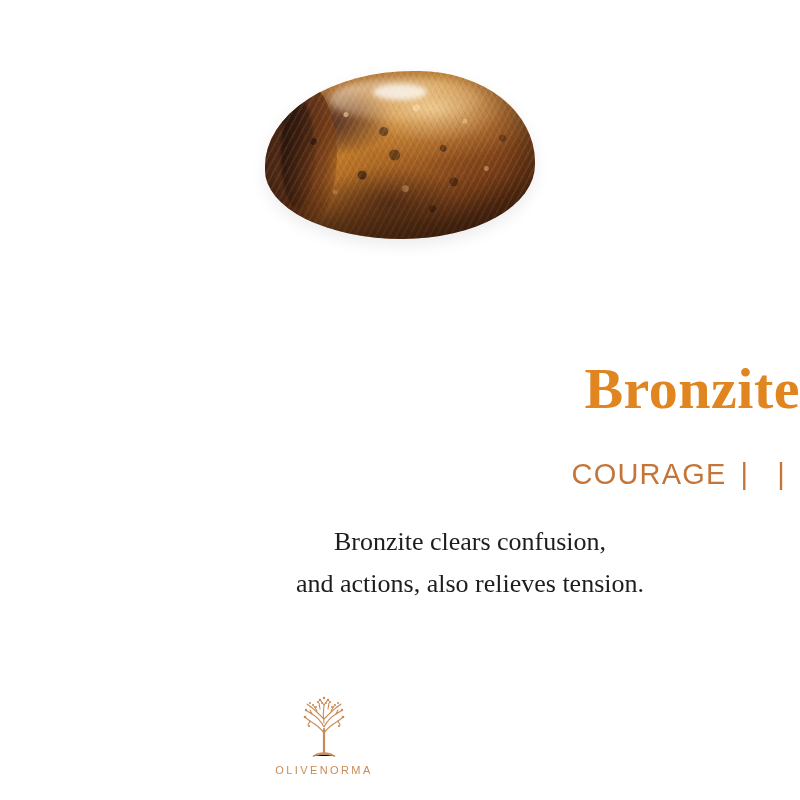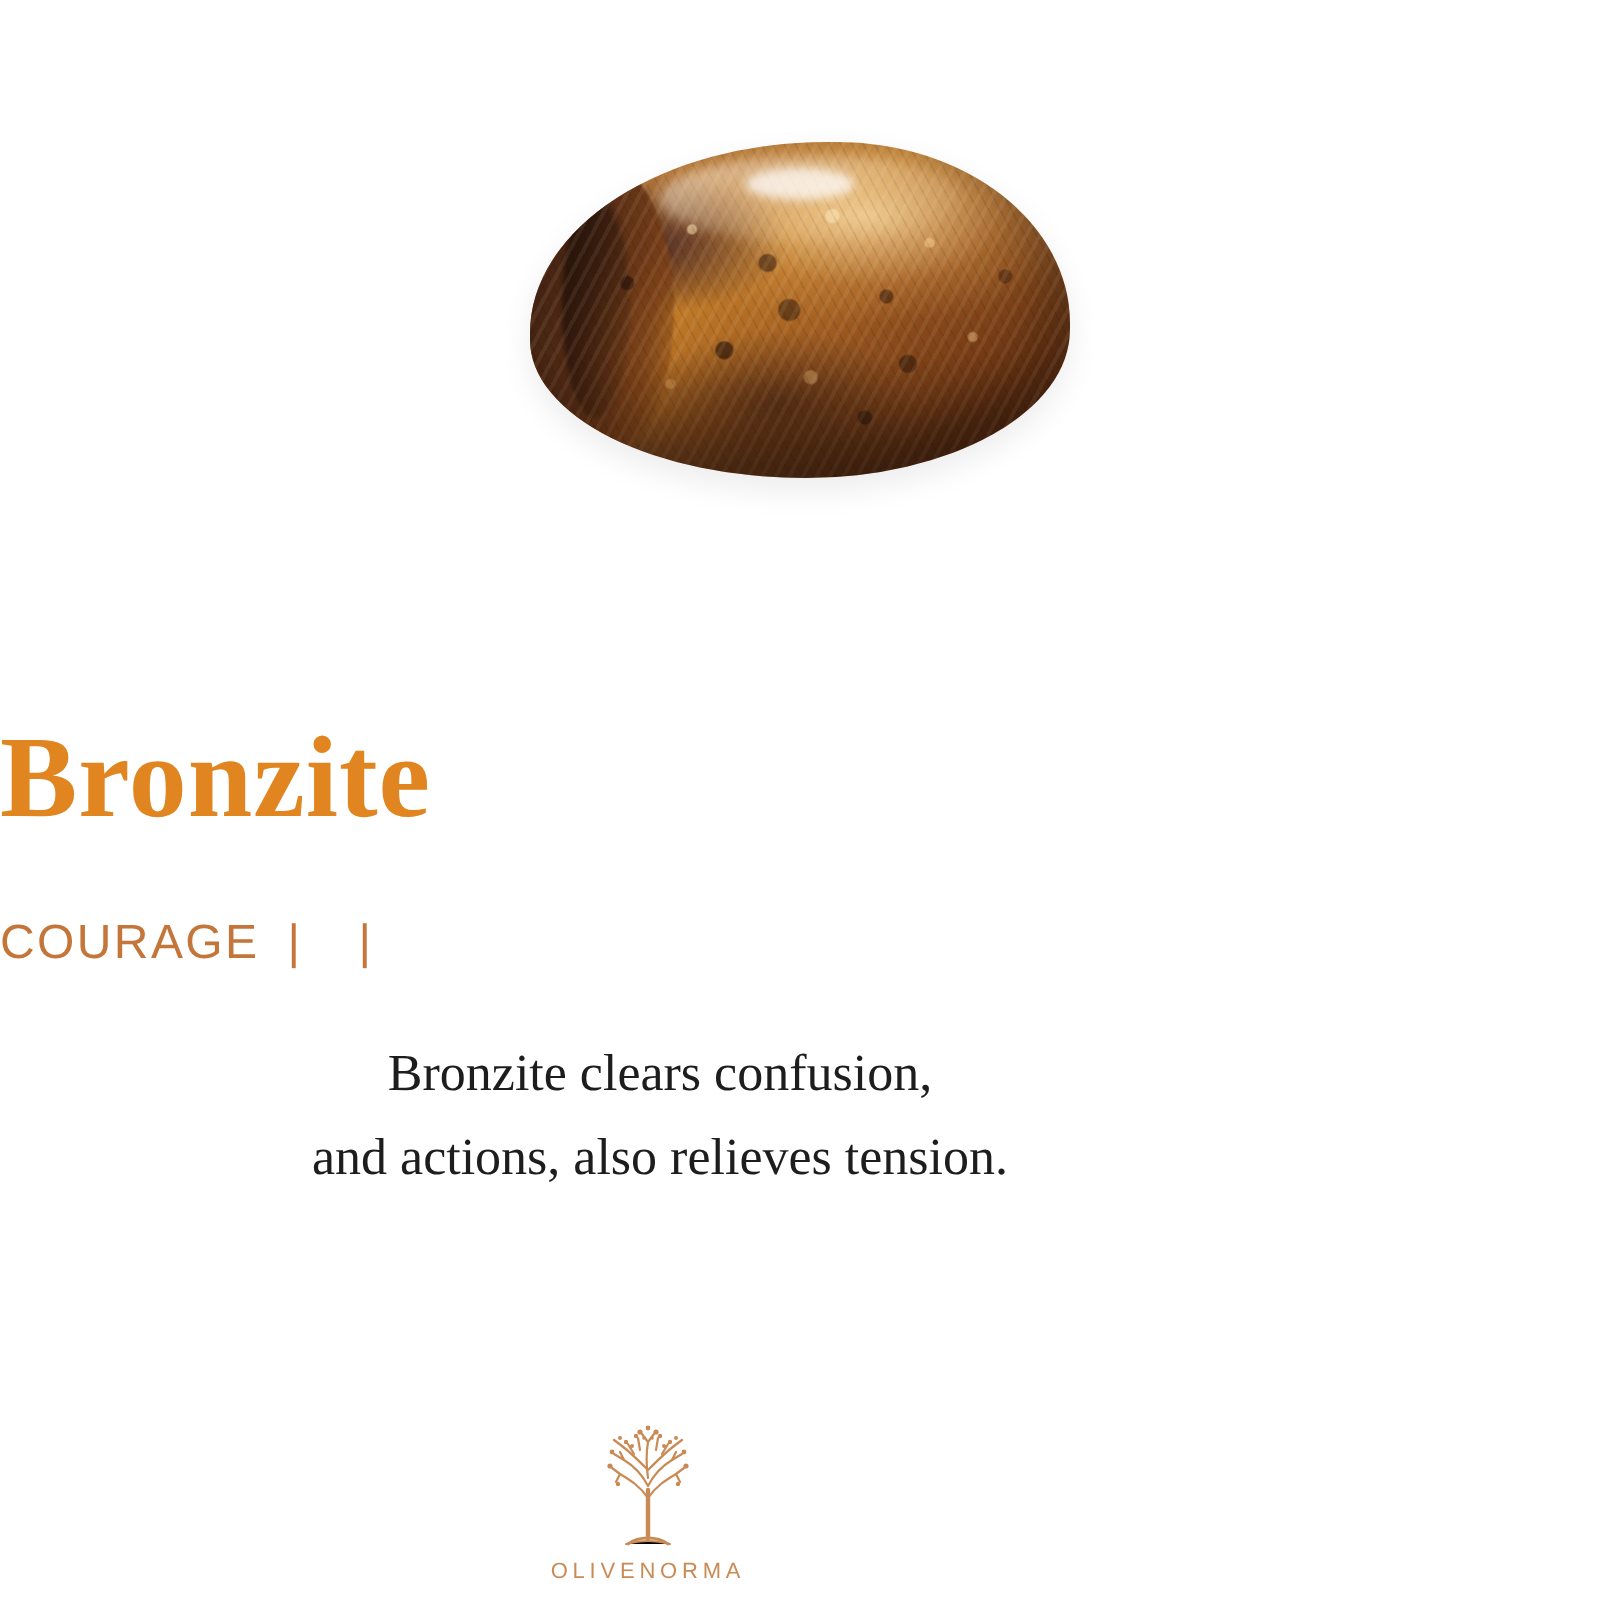--- a/index.html
+++ b/index.html
@@ -13,21 +13,21 @@
     font-family: "Liberation Sans", sans-serif;
     overflow: hidden;
   }
   .card {
     position: relative;
     width: 800px;
     height: 800px;
     background: #ffffff;
     display: flex;
     flex-direction: column;
-    align-items: flex-start;
+    align-items: flex-end;
   }
 
   
   .stone-area {
     position: relative;
     width: 800px;
     height: 330px;
     display: flex;
     align-items: center;
     justify-content: center;
@@ -145,21 +145,21 @@
     font-size: 58px;
     font-weight: bold;
     color: #e0851f;
     letter-spacing: 0.5px;
     line-height: 1;
     margin-top: 30px;
   }
   .keywords {
     margin-top: 40px;
     font-family: "Liberation Sans", sans-serif;
-    font-size: 24px;
+    font-size: 29px;
     letter-spacing: 1.2px;
     color: #c4763a;
     display: flex;
     align-items: center;
     gap: 0;
   }
   .keywords .kw { white-space: pre; }
   .keywords .sep {
     color: #c4763a;
     padding: 0 14px;
@@ -172,21 +172,21 @@
     color: #1d1d1d;
     text-align: center;
     width: 660px;
   }
   .desc .line { display: block; }
 
   
   .logo-area {
     position: absolute;
     left: 0;
-    bottom: 8px;
+    bottom: 24px;
     width: 648px;
     display: flex;
     flex-direction: column;
     align-items: center;
   }
   .logo-mark { display: block; }
   .logo-text {
     margin-top: 3px;
     font-family: "Liberation Sans", sans-serif;
     font-size: 11px;

